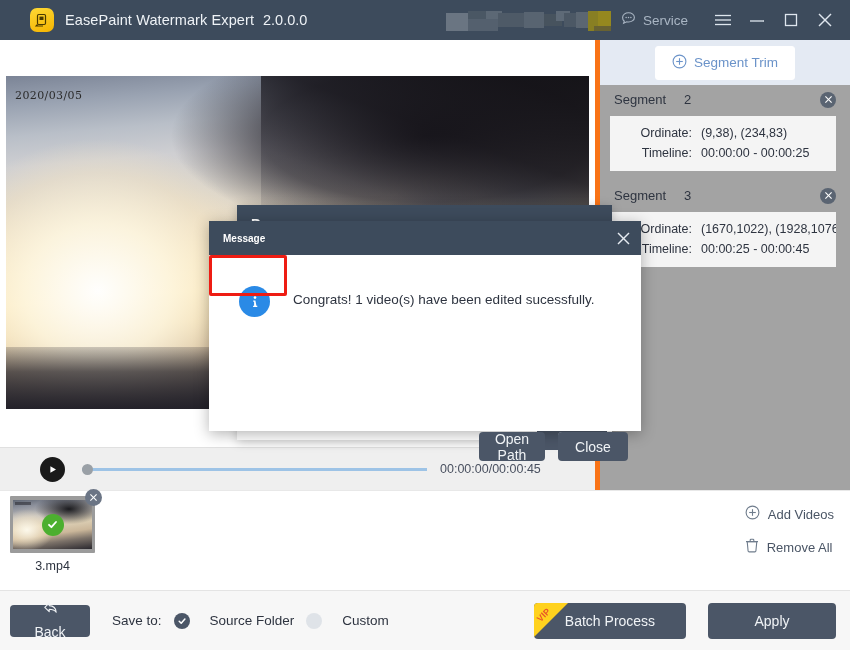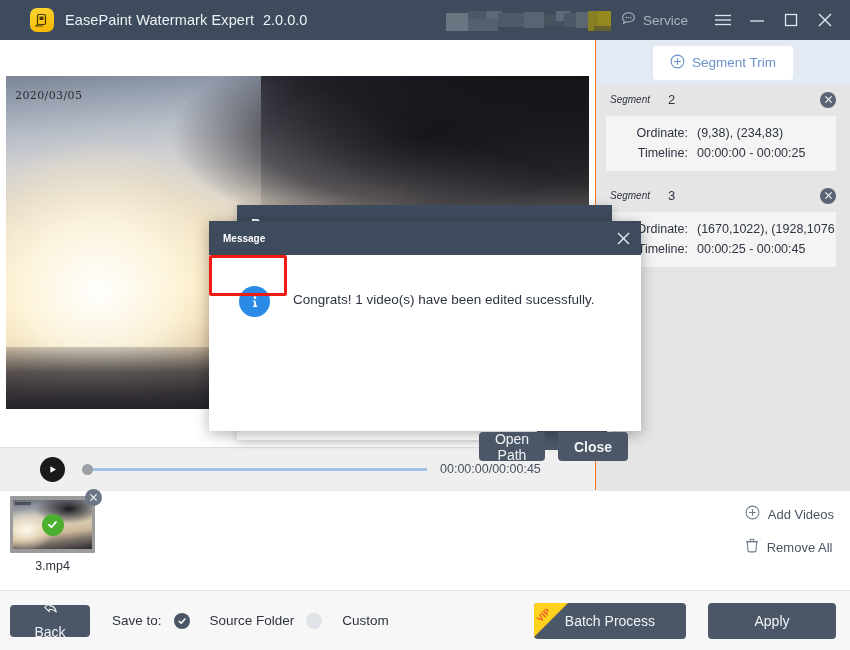--- a/index.html
+++ b/index.html
@@ -93,41 +93,41 @@
     color: #2b2b2b;
     font-family: "DejaVu Serif", serif;
     font-size: 11px;
     letter-spacing: .4px;
   }
 
   
   #right-panel {
     position: absolute; left: 595px; top: 40px;
     width: 255px; height: 450px;
-    background: #e5e5e5;
-    border-left: 1px solid #f97316;
+    background: #a3a3a3;
+    border-left: 5px solid #f97316;
   }
   #segment-trim-bar {
     height: 45px; background: #e4eaf3;
     display: flex; align-items: center; justify-content: center;
   }
   #segment-trim-btn {
     display: flex; align-items: center; gap: 7px;
     background: #ffffff; border: 1px solid #ffffff;
     padding: 7px 16px; border-radius: 3px;
     color: #6b93c9; font-size: 13.5px;
     cursor: pointer;
   }
   .plus-circle { display: block; }
   .segment-row {
     display: flex; align-items: center;
     padding: 0 14px 0 14px;
     height: 29px;
   }
-  .seg-label { color: #2e3440; font-size: 10px; font-style: italic; }
+  .seg-label { color: #2e3440; font-size: 13px; }
   .seg-num { color: #2e3440; font-size: 13px; margin-left: 18px; }
   .seg-sp { flex: 1 1 auto; }
   .seg-close {
     width: 16px; height: 16px; border-radius: 50%;
     background: #5a6472;
     display: flex; align-items: center; justify-content: center;
     cursor: pointer; flex: none;
   }
   .seg-body {
     margin: 2px 14px 0 10px;
@@ -337,21 +337,21 @@
     border: 3px solid #ee1c13;
     border-radius: 2px;
     pointer-events: none;
   }
   #open-path-btn {
     position: absolute; left: 270px; top: 177px;
     width: 66px; height: 29px;
   }
   #close-dlg-btn {
     position: absolute; left: 349px; top: 177px;
-    width: 70px; height: 29px; font-weight: bold;
+    width: 70px; height: 29px;
   }
 </style>
 </head>
 <body>
 
 <div id="app">
 
   <div id="titlebar">
     <div id="app-icon">
       <svg width="14" height="14" viewBox="0 0 14 14">

